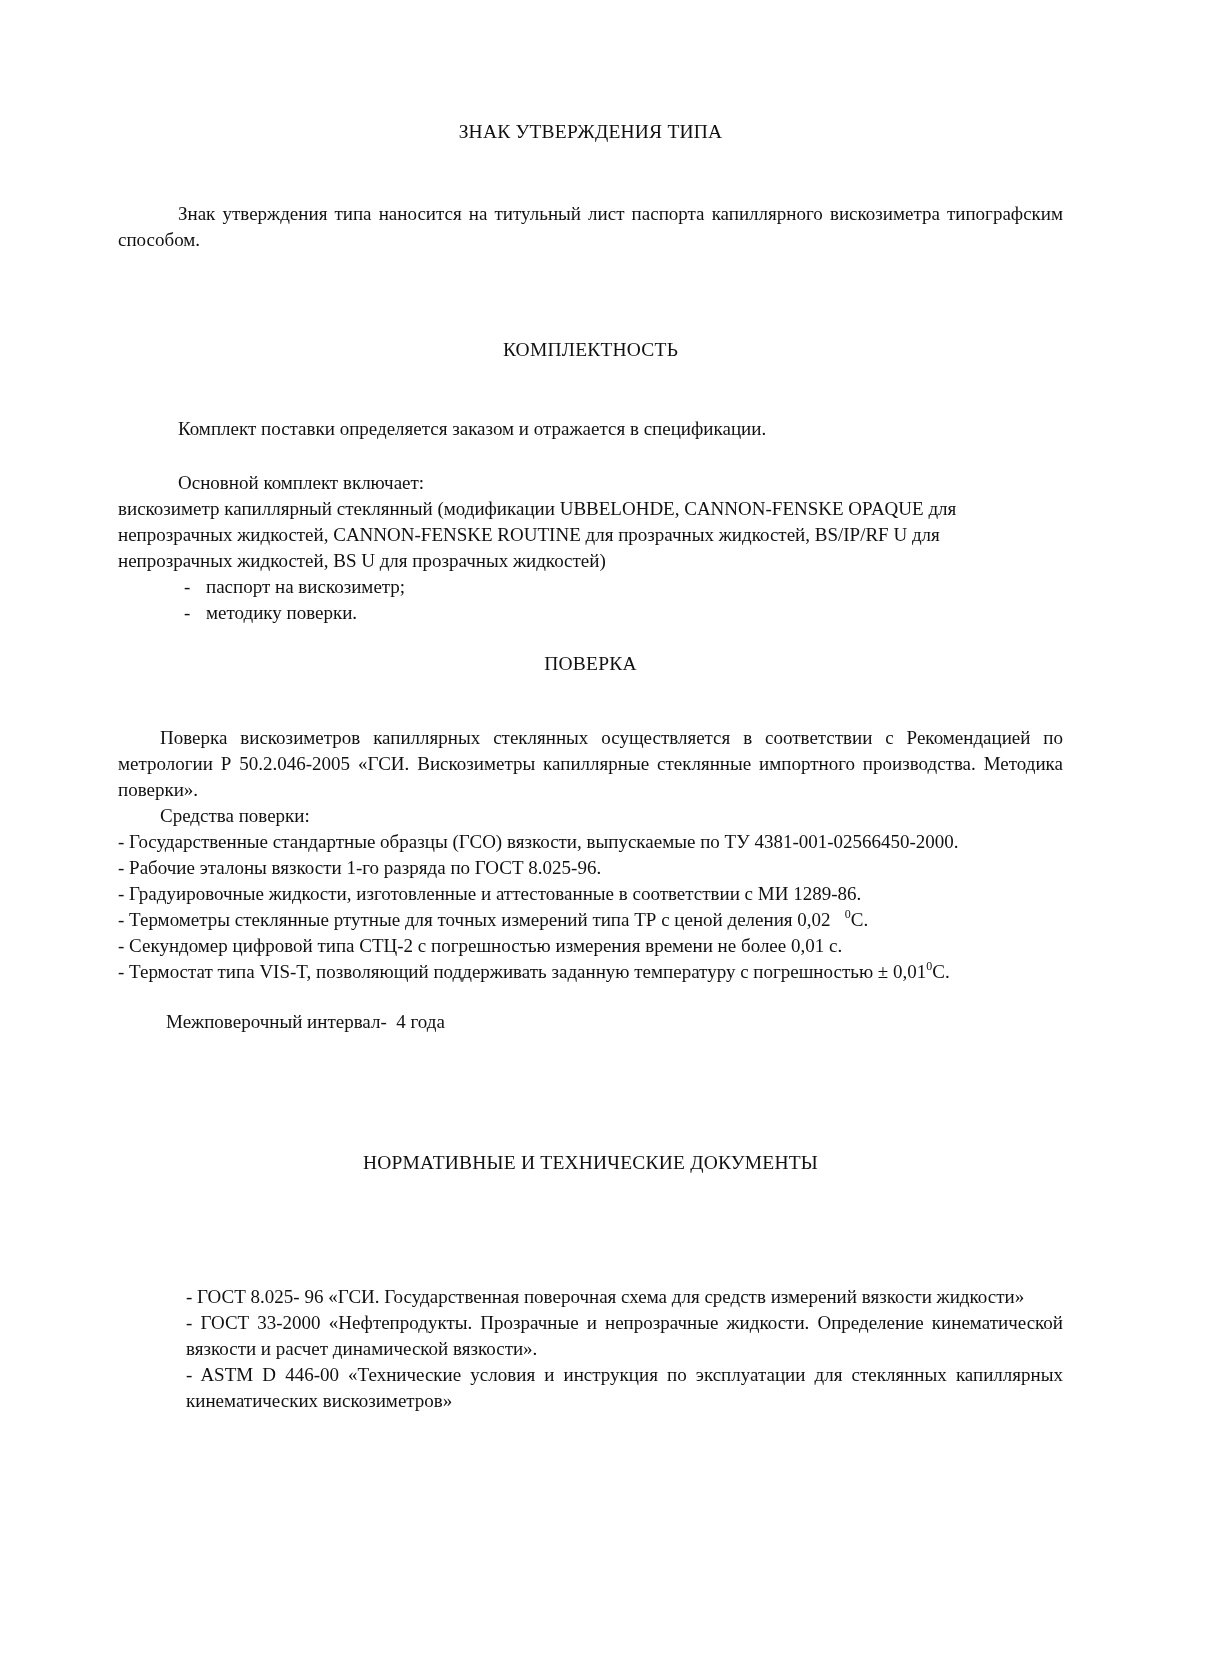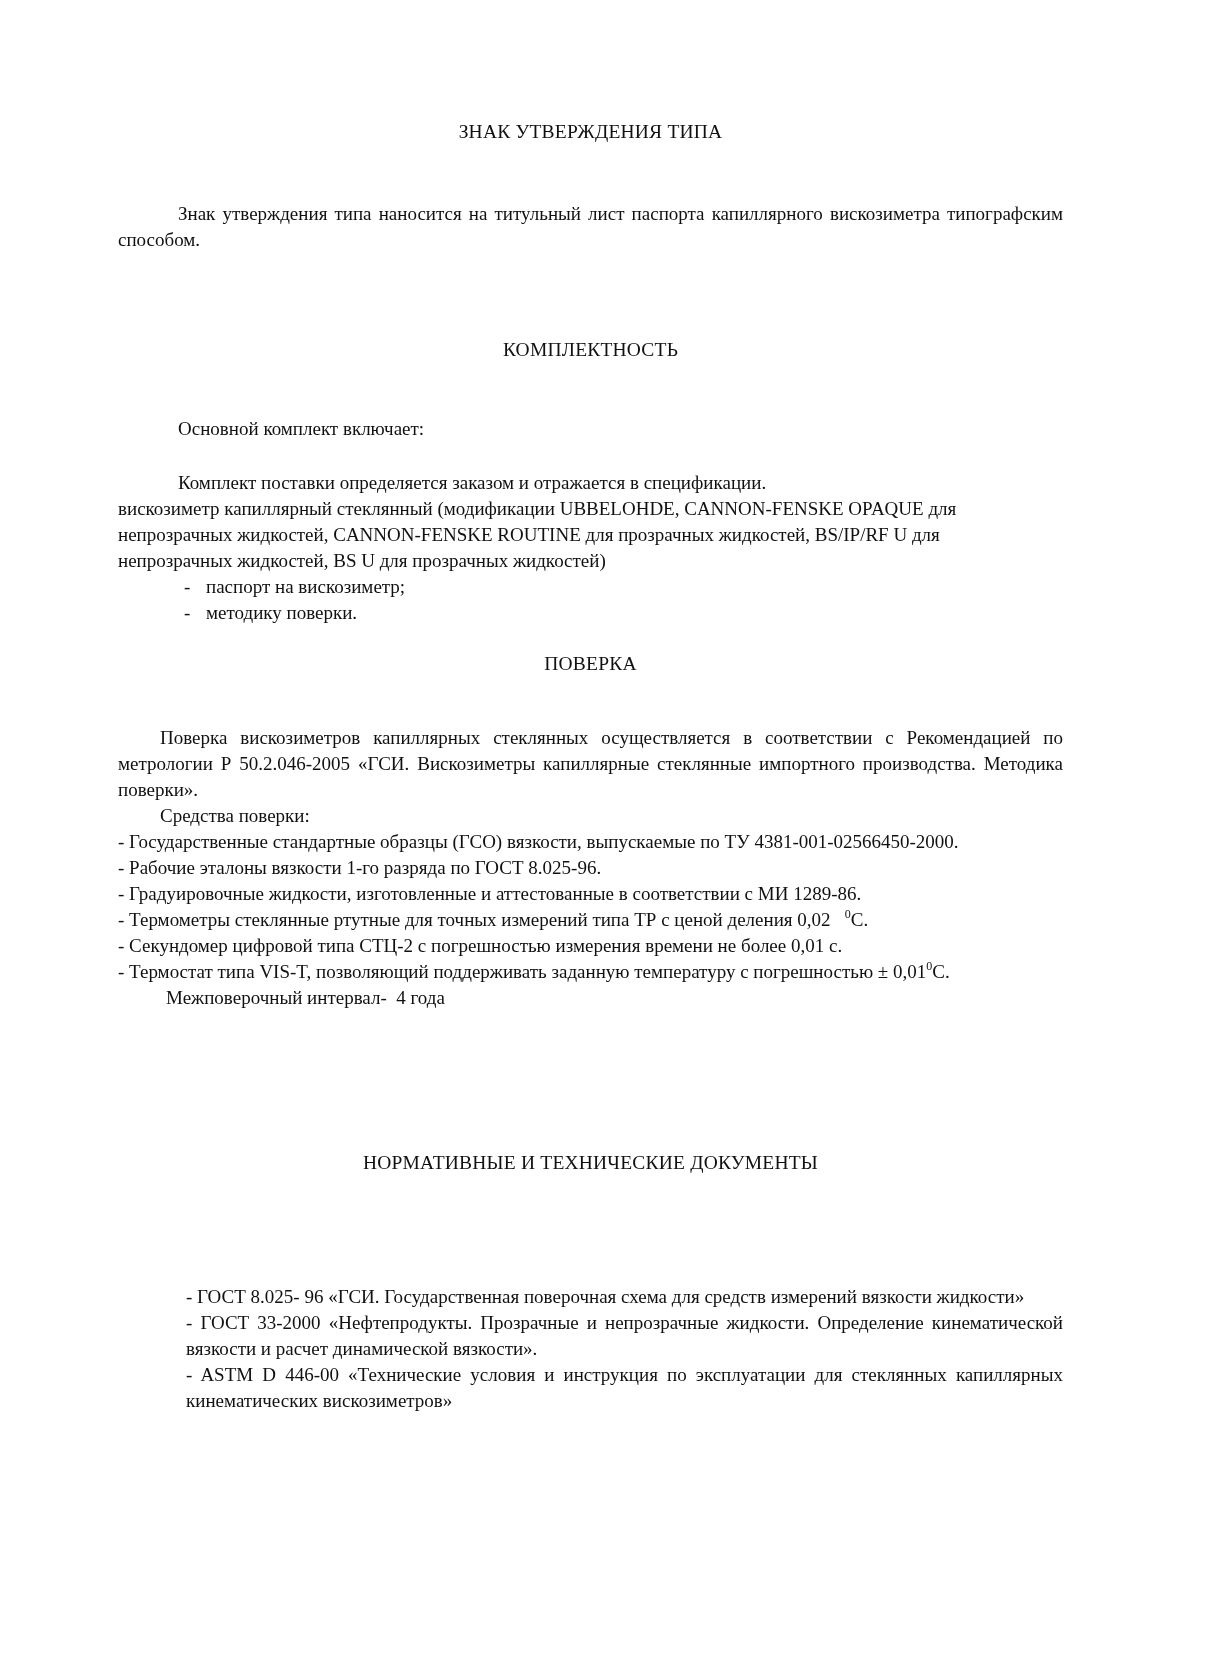--- a/index.html
+++ b/index.html
@@ -79,22 +79,22 @@
 
   <h2 class="heading" style="top:121px;">ЗНАК УТВЕРЖДЕНИЯ ТИПА</h2>
 
   <div class="block" style="top:173px;">
     <p class="p justify indent">Знак утверждения типа наносится на титульный лист паспорта капиллярного вискозиметра типографским способом.</p>
   </div>
 
   <h2 class="heading" style="top:339px;">КОМПЛЕКТНОСТЬ</h2>
 
   <div class="block" style="top:388px;">
+    <p class="p indent">Комплект поставки определяется заказом и отражается в спецификации.</p>
     <p class="p indent">Основной комплект включает:</p>
-    <p class="p indent">Комплект поставки определяется заказом и отражается в спецификации.</p>
     <p class="p" style="width:930px;">вискозиметр капиллярный стеклянный (модификации UBBELOHDE, CANNON-FENSKE OPAQUE для непрозрачных жидкостей, CANNON-FENSKE ROUTINE для прозрачных жидкостей, BS/IP/RF U для непрозрачных жидкостей, BS U для прозрачных жидкостей)</p>
     <p class="dash-item">
       <span class="dash">-</span>
       <span>паспорт на вискозиметр;</span>
     </p>
     <p class="dash-item">
       <span class="dash">-</span>
       <span>методику поверки.</span>
     </p>
   </div>
@@ -108,21 +108,21 @@
     <p class="p">- Рабочие эталоны вязкости 1-го разряда по ГОСТ 8.025-96.</p>
     <p class="p">- Градуировочные жидкости, изготовленные и аттестованные в соответствии с МИ 1289-86.</p>
     <p class="p">
       <span>- Термометры стеклянные ртутные для точных измерений типа ТР с ценой деления 0,02</span>
       <span>&nbsp;&nbsp;</span><sup>0</sup><span>С.</span>
     </p>
     <p class="p">- Секундомер цифровой типа СТЦ-2 с погрешностью измерения времени не более 0,01 с.</p>
     <p class="p justify">
       <span>- Термостат типа VIS-T, позволяющий поддерживать заданную температуру с погрешностью ± 0,01</span><sup>0</sup><span>С.</span>
     </p>
-    <p class="p indent-m" style="white-space:pre;">Межповерочный интервал-  4 года</p>
+    <p class="p indent-m" style="white-space:pre;margin-top:24px;">Межповерочный интервал-  4 года</p>
   </div>
 
   <h2 class="heading" style="top:1152px;">НОРМАТИВНЫЕ  И ТЕХНИЧЕСКИЕ ДОКУМЕНТЫ</h2>
 
   <div class="norm-block" style="top:1236px;margin-top:48px;">
     <p class="p justify">- ГОСТ 8.025- 96 «ГСИ. Государственная поверочная схема для средств измерений вязкости жидкости»</p>
     <p class="p justify">- ГОСТ 33-2000 «Нефтепродукты. Прозрачные и непрозрачные жидкости. Определение кинематической вязкости и расчет динамической вязкости».</p>
     <p class="p justify">- ASTM D 446-00 «Технические условия и инструкция по эксплуатации для стеклянных капиллярных кинематических вискозиметров»</p>
   </div>
 

